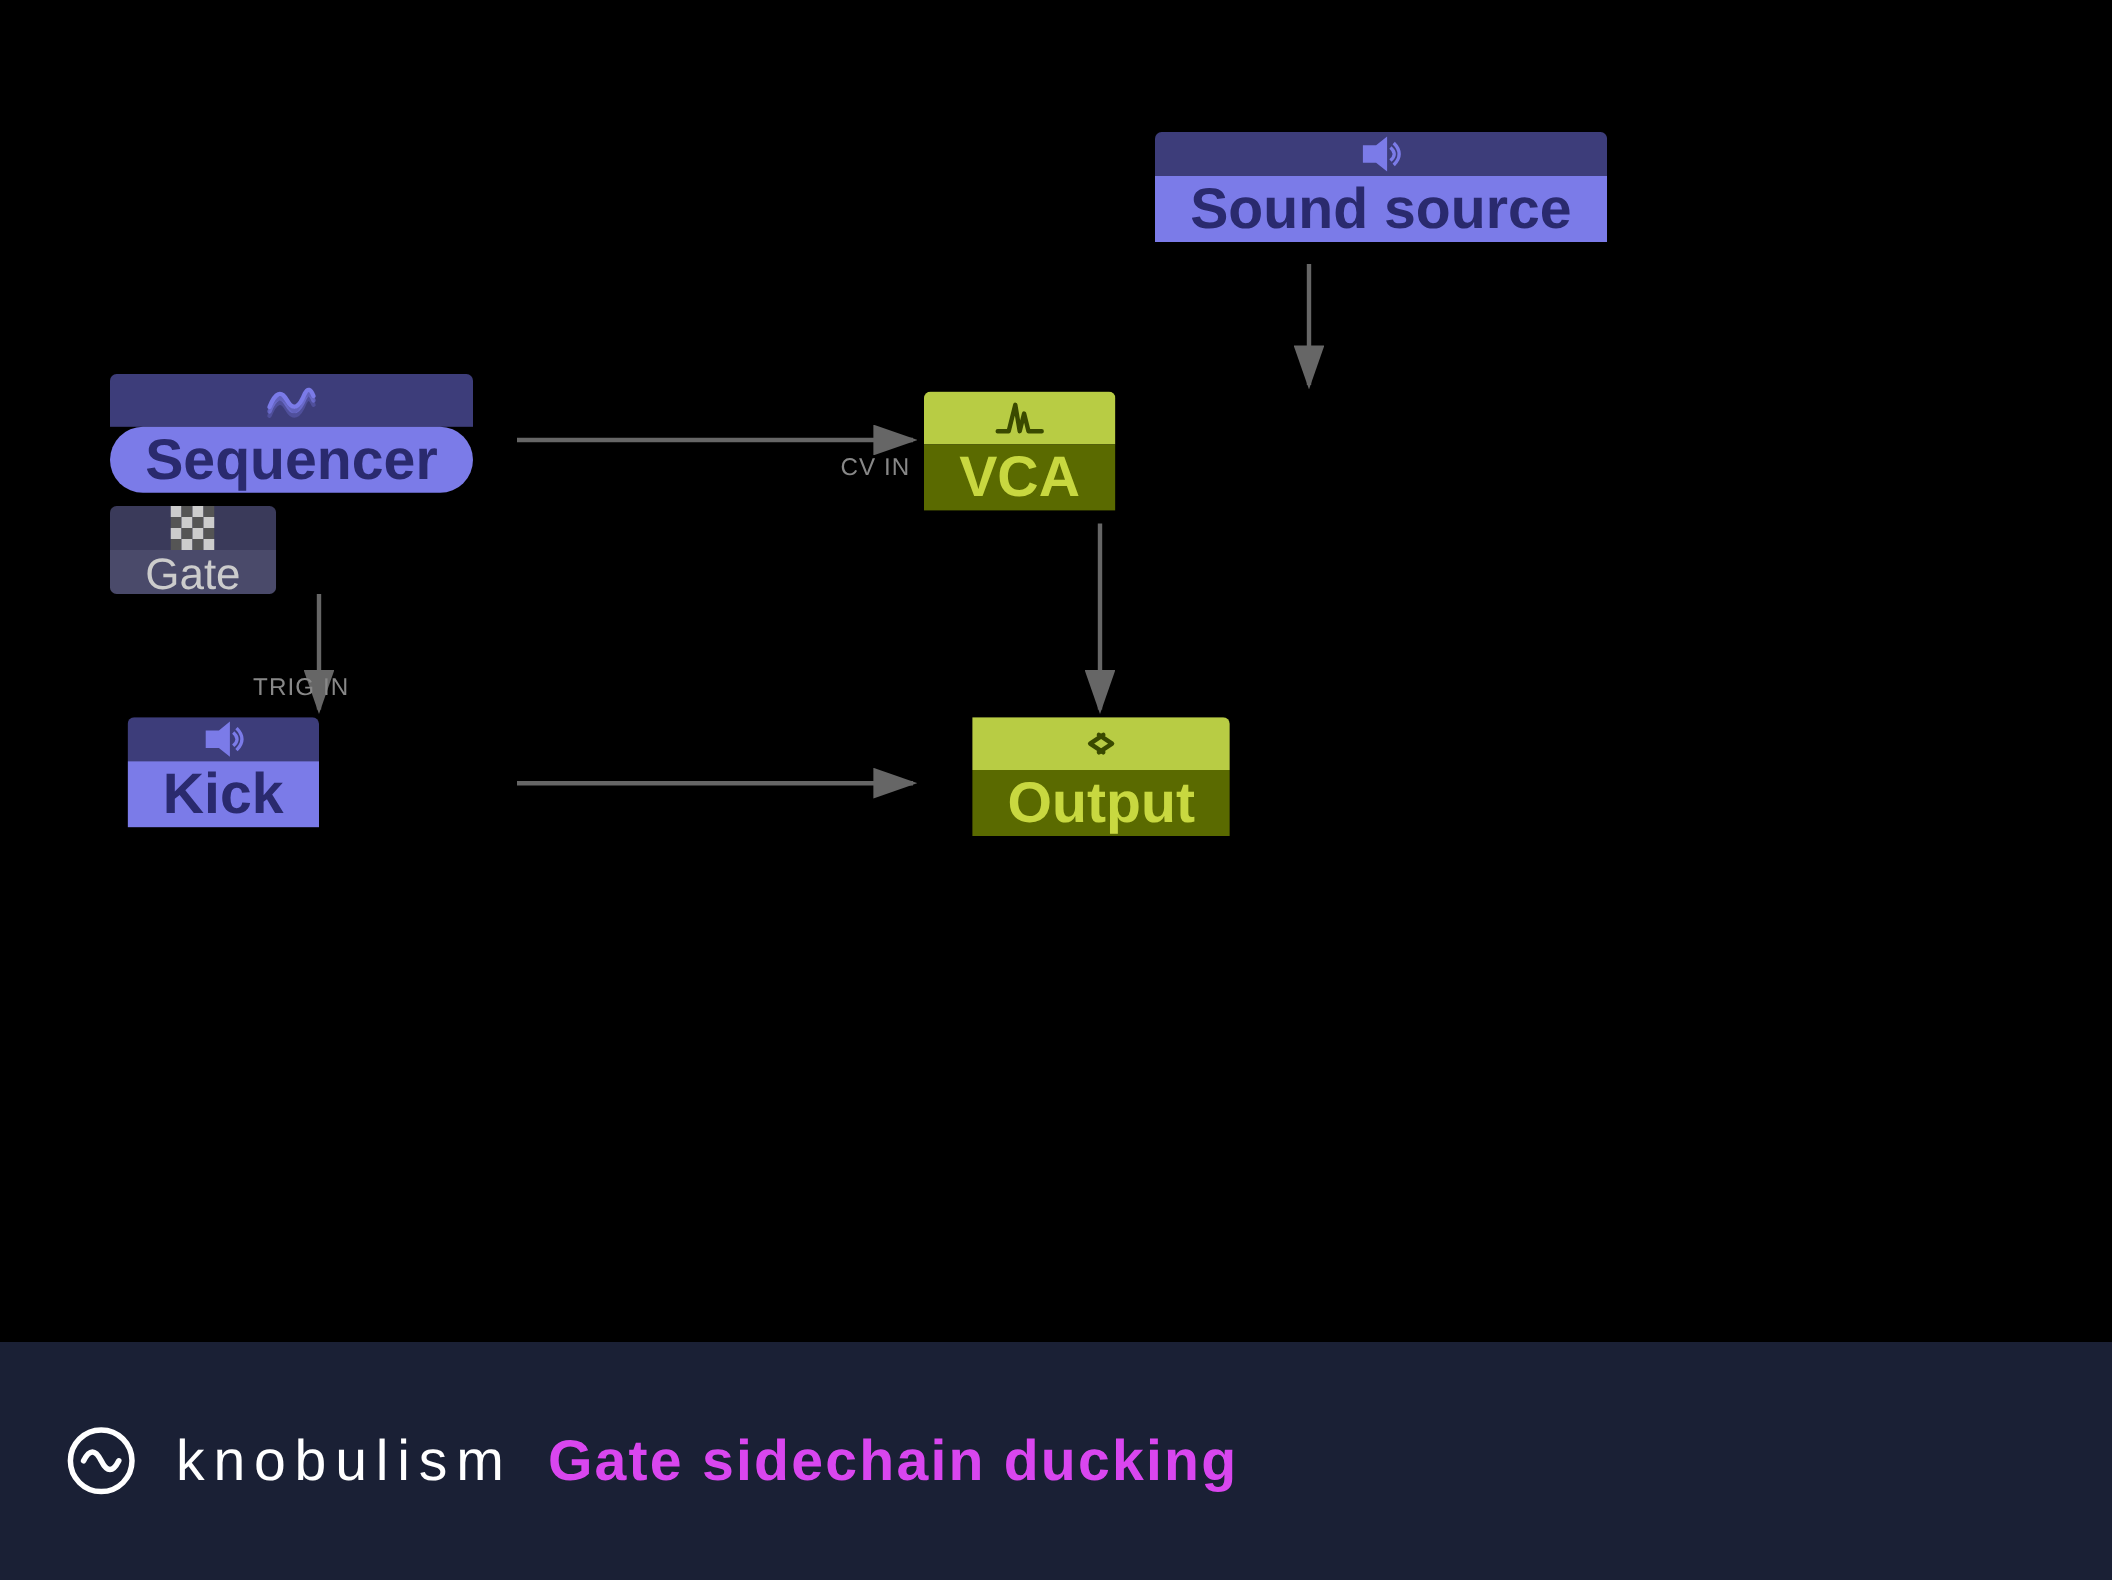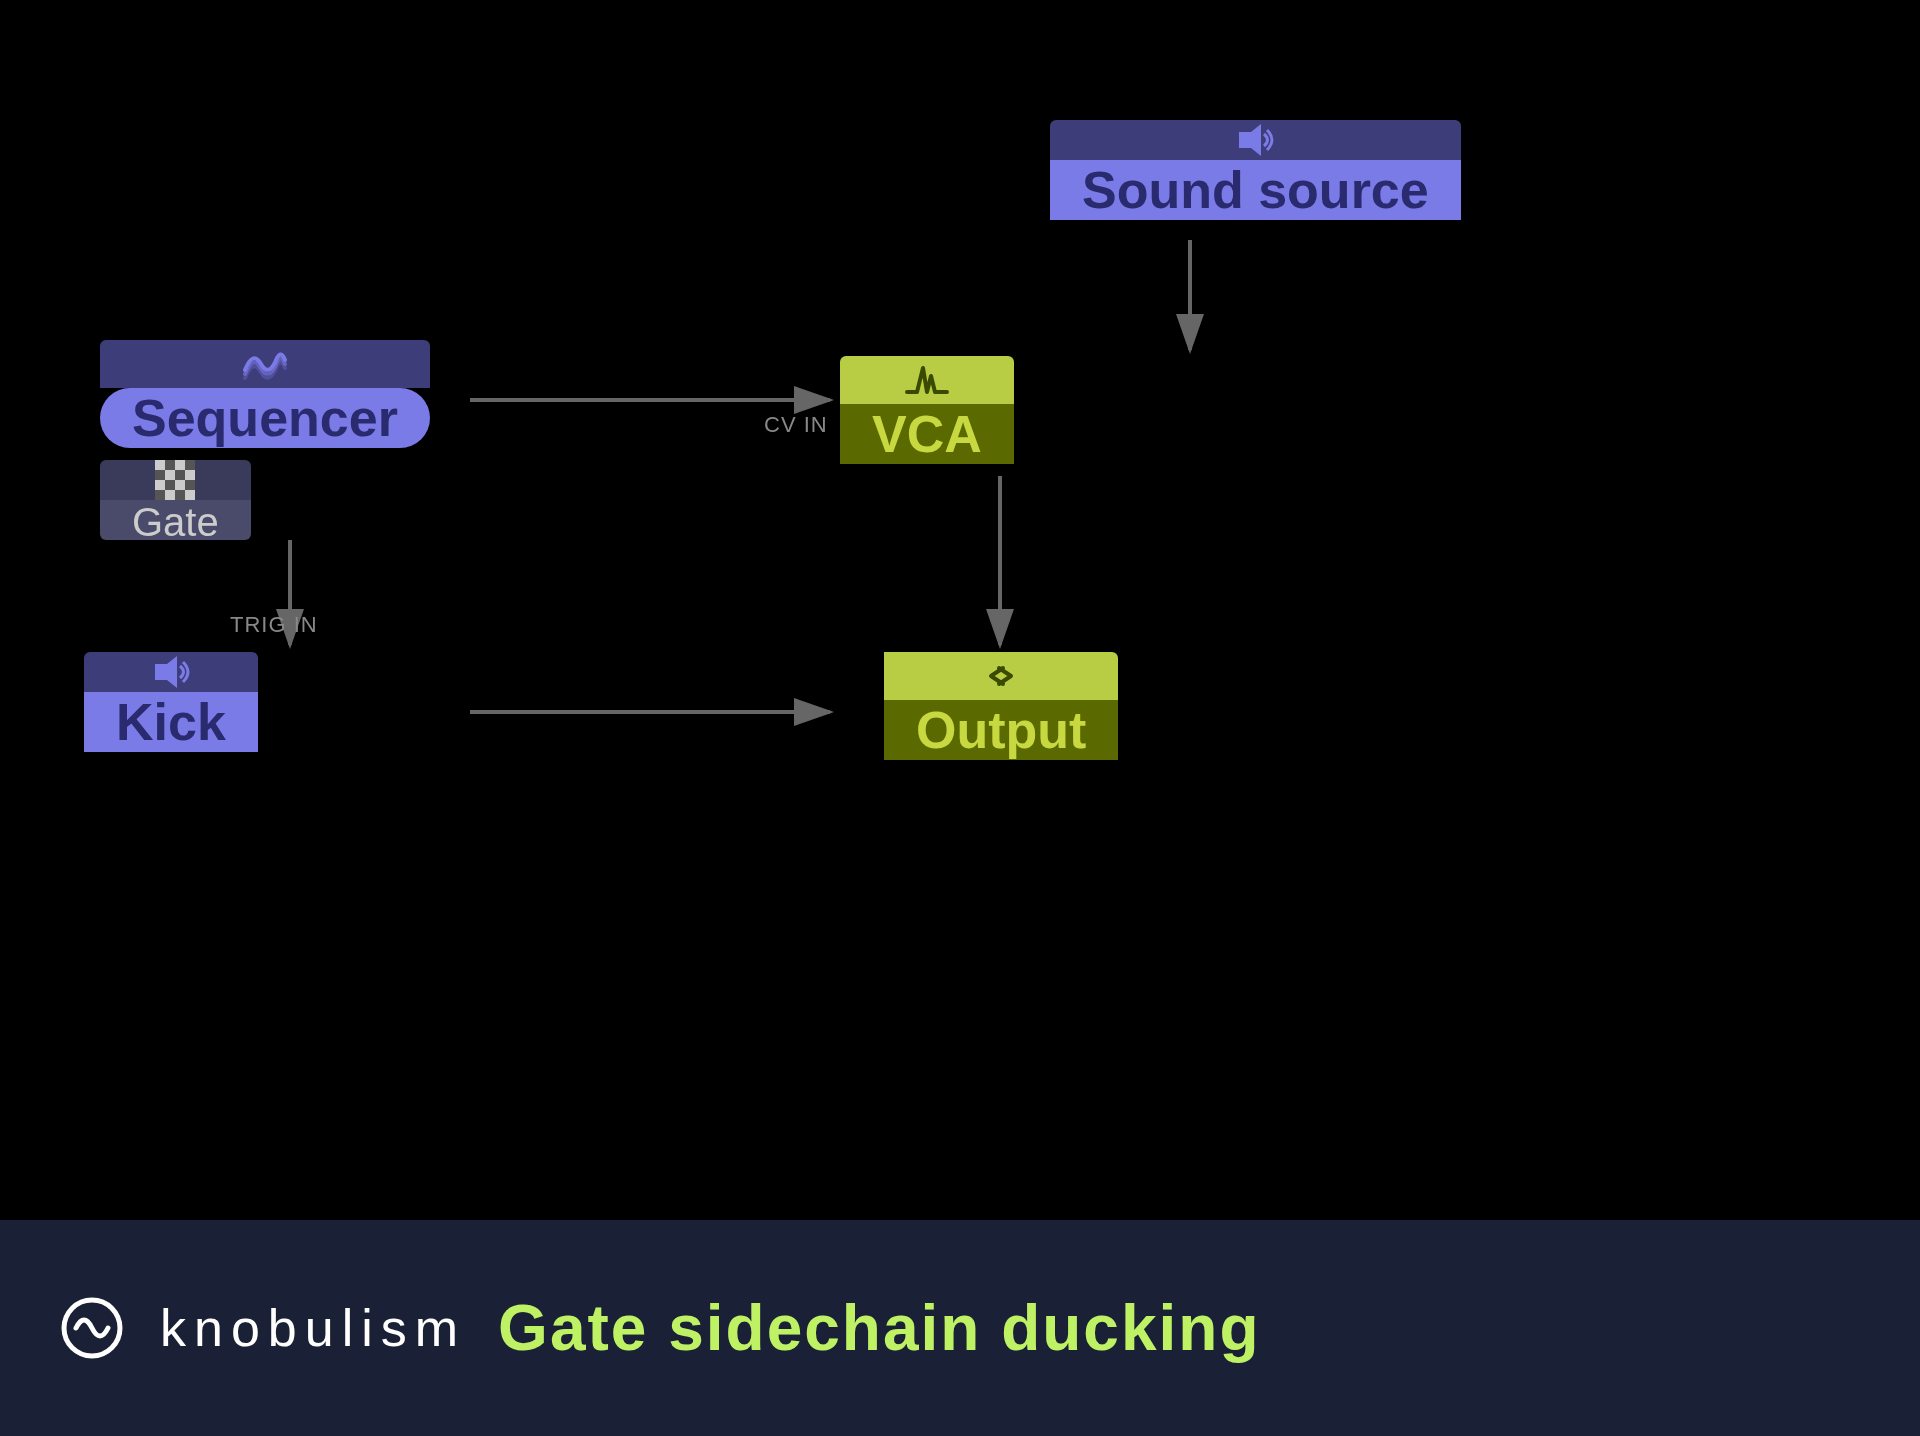--- a/index.html
+++ b/index.html
@@ -35,23 +35,23 @@
       padding-left: 56px;
       gap: 32px;
     }
 
     .logo-icon {
       width: 72px;
       height: 72px;
     }
 
     .bottom-title {
-      font-size: 64px;
+      font-size: 52px;
       font-weight: bold;
-      color: #bef264;
+      color: #d946ef;
       letter-spacing: 2px;
     }
 
     .bottom-brand {
       font-size: 52px;
       font-weight: normal;
       color: #fff;
       letter-spacing: 8px;
     }
 
@@ -147,21 +147,21 @@
     }
     .node-vca .node-label {
       background: #5a6a00;
       color: #c8d840;
       font-size: 52px;
     }
 
     
     .node-kick {
       top: 652px;
-      left: 84px;
+      left: 116px;
       height: 132px;
     }
     .node-kick .node-icon {
       background: #3d3d7a;
       color: #7b7be8;
       font-size: 36px;
     }
     .node-kick .node-label {
       background: #7b7be8;
       color: #2a2a6e;

